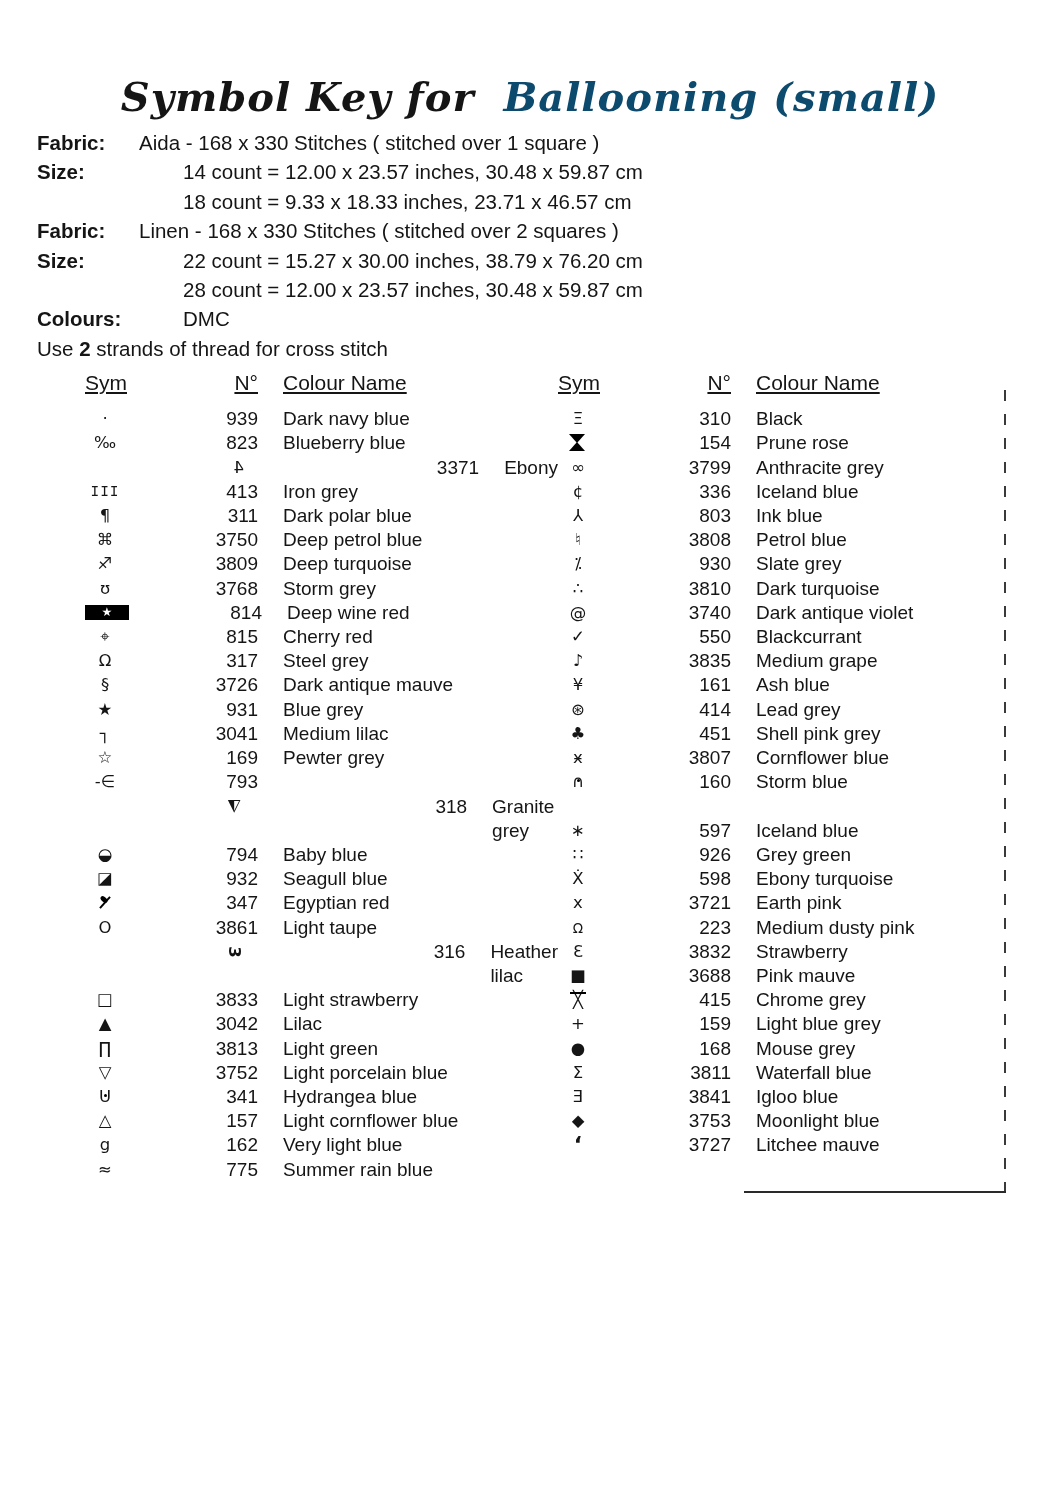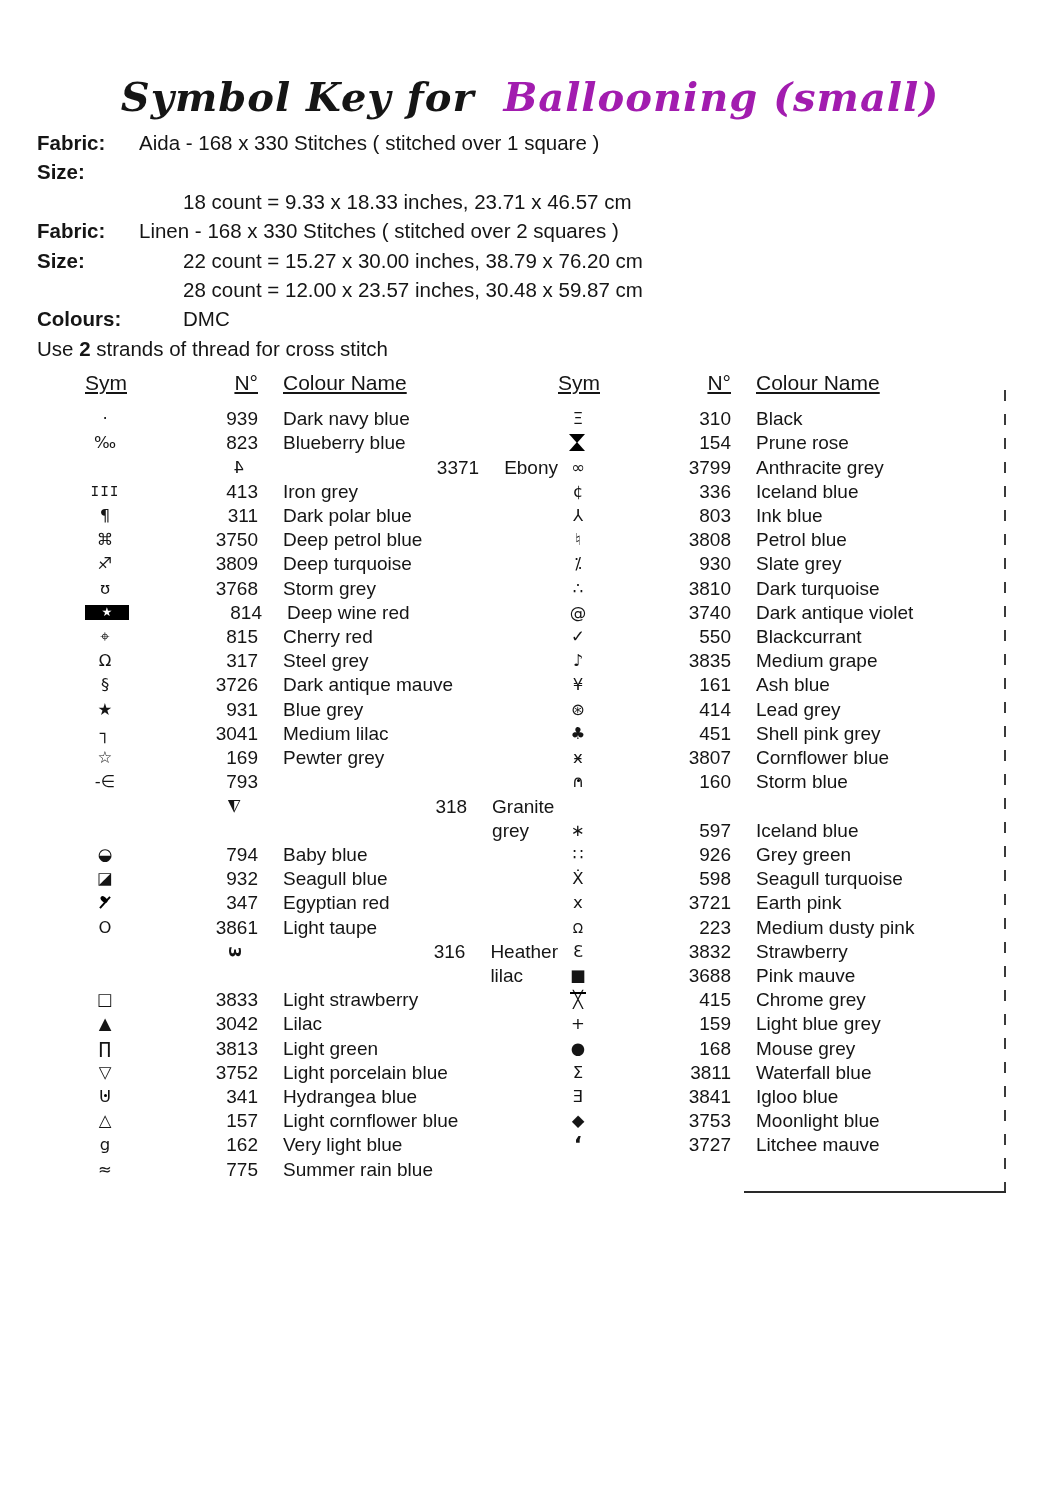--- a/index.html
+++ b/index.html
@@ -48,31 +48,32 @@
     background:repeating-linear-gradient(180deg,#3a3a3a 0 11px,transparent 11px 24px);}
   .bottom-border{position:absolute;left:744px;top:1191px;width:262px;height:2px;background:#2a2a2a;}
 </style>
 </head>
 <body>
 
 <div class="page">
 
   <div class="title">
     <span class="t-black">Symbol Key for</span>
-    <span class="t-name" style="color: #a21caf;">Ballooning (small)</span>
+    <span class="t-name" style="color: #0c4a6e;">Ballooning (small)</span>
   </div>
 
   <div class="info">
 
   <div class="info-line fabric">
       <span class="lbl">Fabric:</span>
       <span class="val">Aida -  168 x 330 Stitches ( stitched over 1 square )</span>
     </div>
       <div class="info-line size">
       <span class="lbl">Size:</span>
+      <span class="val">14 count  = 12.00 x 23.57 inches, 30.48 x 59.87 cm</span>
     </div>
       <div class="info-line size">
       <span class="lbl"></span>
       <span class="val">18 count  = 9.33 x 18.33 inches, 23.71 x 46.57 cm</span>
     </div>
       <div class="info-line fabric">
       <span class="lbl">Fabric:</span>
       <span class="val">Linen -  168 x 330 Stitches ( stitched over 2 squares )</span>
     </div>
       <div class="info-line size">
@@ -356,21 +357,21 @@
           <span class="cell-name">Iceland blue</span>
         </div>
           <div class="row">
           <span class="cell-sym">∷</span>
           <span class="cell-num">926</span>
           <span class="cell-name">Grey green</span>
         </div>
           <div class="row">
           <span class="cell-sym">Ẋ</span>
           <span class="cell-num">598</span>
-          <span class="cell-name">Seagull turquoise</span>
+          <span class="cell-name">Ebony turquoise</span>
         </div>
           <div class="row">
           <span class="cell-sym">x</span>
           <span class="cell-num">3721</span>
           <span class="cell-name">Earth pink</span>
         </div>
           <div class="row">
           <span class="cell-sym sym-sm">Ω</span>
           <span class="cell-num">223</span>
           <span class="cell-name">Medium dusty pink</span>

